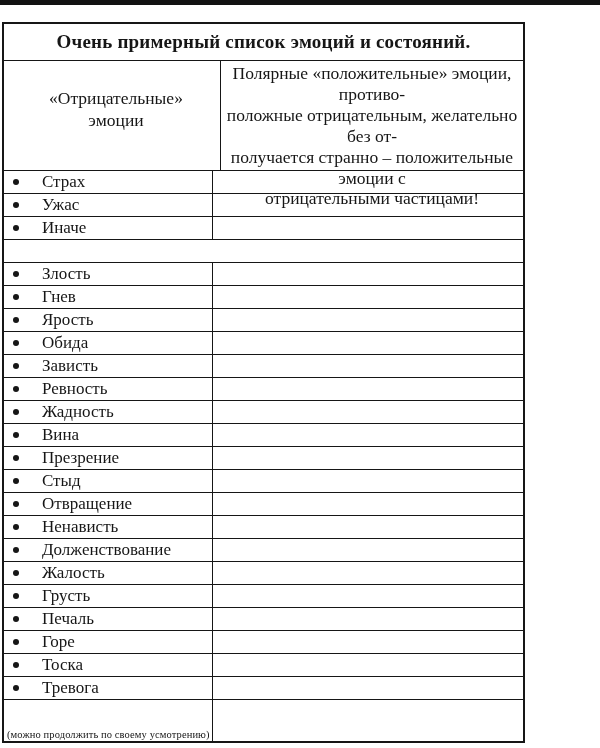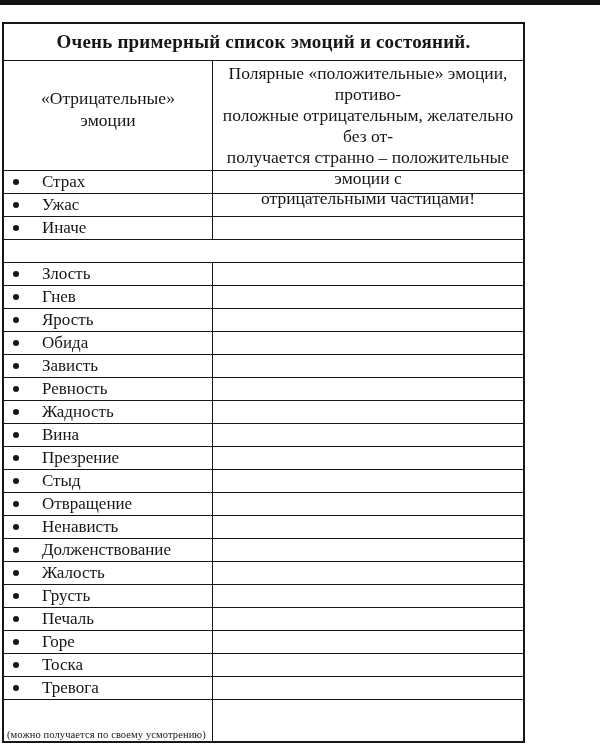--- a/index.html
+++ b/index.html
@@ -47,20 +47,21 @@
     text-align: right;
   }
   .right-col { flex: 1 1 auto; }
 
   .header-left {
     display: flex; flex-direction: column;
     align-items: center; justify-content: center;
     font-size: 17.5px; line-height: 22px;
     text-align: center;
     padding-bottom: 14px;
+    margin-left: 8px;
   }
   .header-right {
     text-align: center;
     font-size: 17.5px; line-height: 20.9px;
     padding-top: 2px;
   }
 
   .body-rows { display: flex; flex-direction: column; }
 
   .emotion-row {
@@ -279,19 +280,19 @@
     <div class="left-col emotion-cell-left">
       <span class="bullet-dot"></span>
       <span>Тревога</span>
     </div>
     <div class="right-col"></div>
   </div>
       </div>
 
     <div class="footer-row">
       <div class="left-col footer-left">
-        <span class="footer-note">(можно получается по своему усмотрению)</span>
+        <span class="footer-note">(можно продолжить по своему усмотрению)</span>
       </div>
       <div class="right-col"></div>
     </div>
 
   </div>
 </div>
 
 </body></html>

